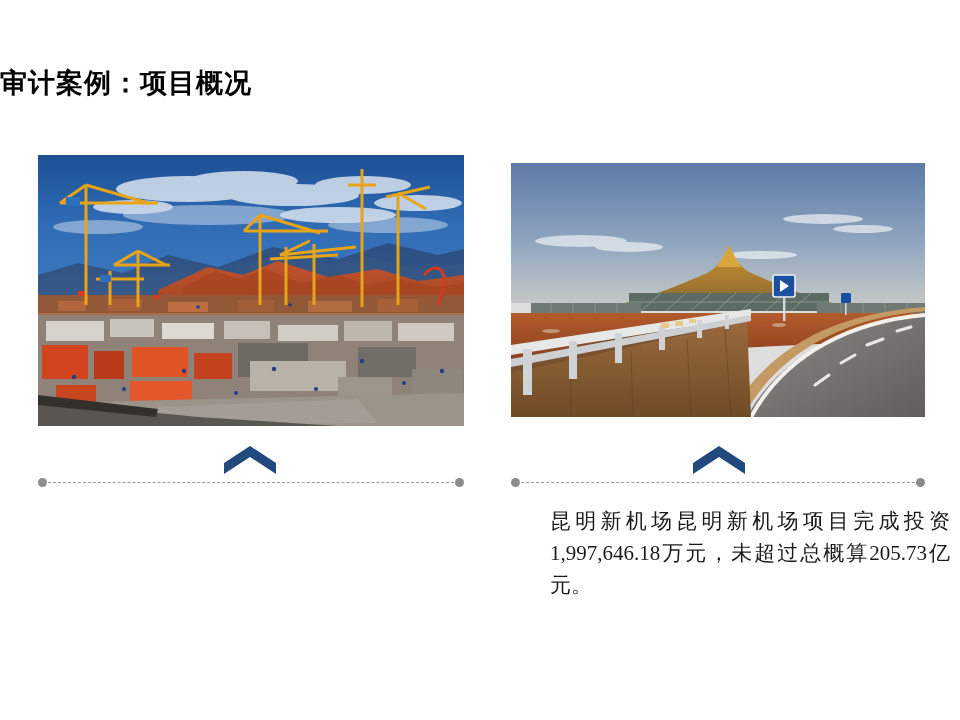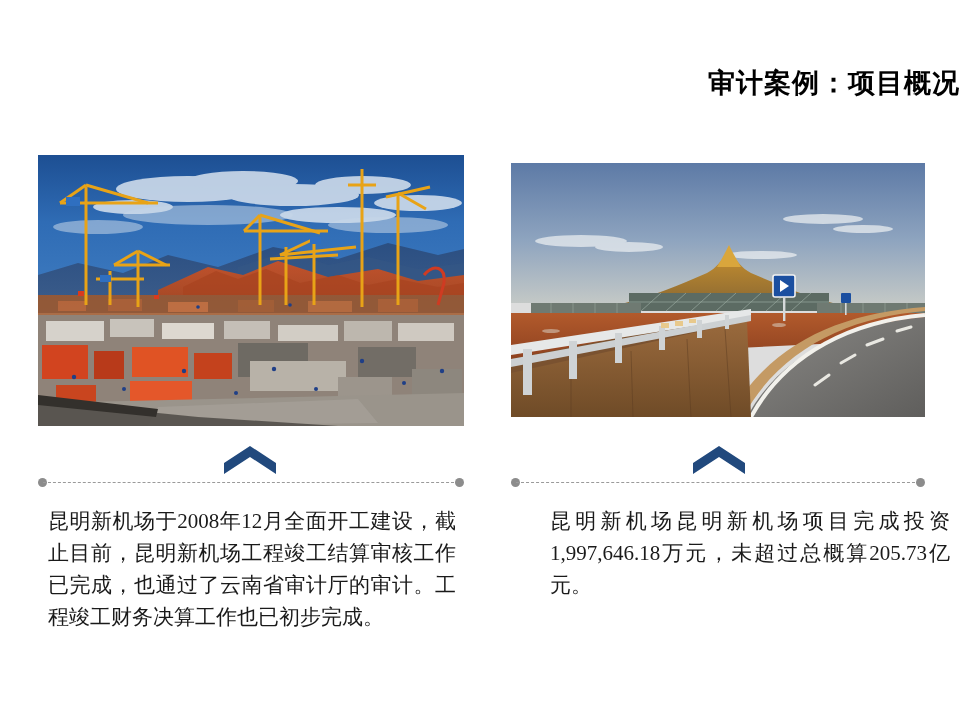--- a/index.html
+++ b/index.html
@@ -22,21 +22,21 @@
     height: 720px;
     background: #ffffff;
   }
 
   
   .slide-title {
     position: absolute;
     left: 0;
     top: 66px;
     width: 960px;
-    text-align: right;
+    text-align: left;
     font-family: "Liberation Serif", "DejaVu Serif", serif;
     font-weight: bold;
     font-size: 27px;
     letter-spacing: 1px;
     color: #000000;
     line-height: 34px;
     white-space: nowrap;
   }
 
   
@@ -424,17 +424,16 @@
         <path d="M26,0 L52,17 L52,28 L26,11 L0,28 L0,17 Z" fill="#21497D"></path>
       </svg>
     </div>
     <div class="divider">
       <span class="dot dot-left"></span>
       <span class="line"></span>
       <span class="dot dot-right"></span>
     </div>
   </div>
 
-  <div class="caption caption-left">昆明新机场于2008年12月全面开工建设，截止目前，昆明新机场工程竣工结算审核工作已完成，也通过了云南省审计厅的审计。工程竣工财务决算工作也已初步完成。</div>
 
   <div class="caption caption-right">昆明新机场昆明新机场项目完成投资1,997,646.18万元，未超过总概算205.73亿元。</div>
 
 </div>
 
 </body></html>

